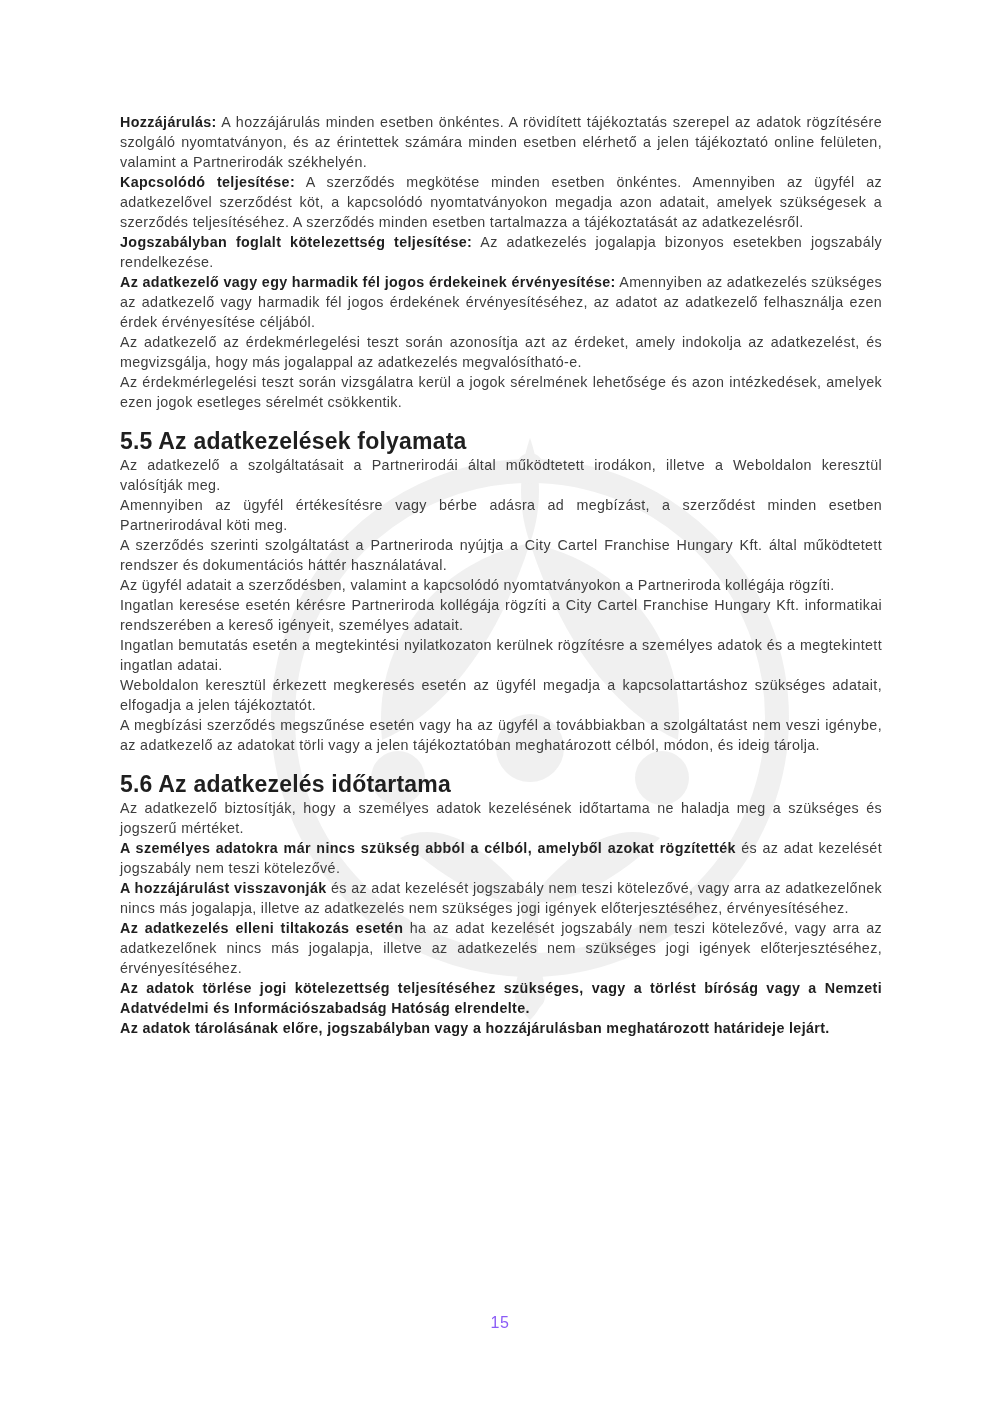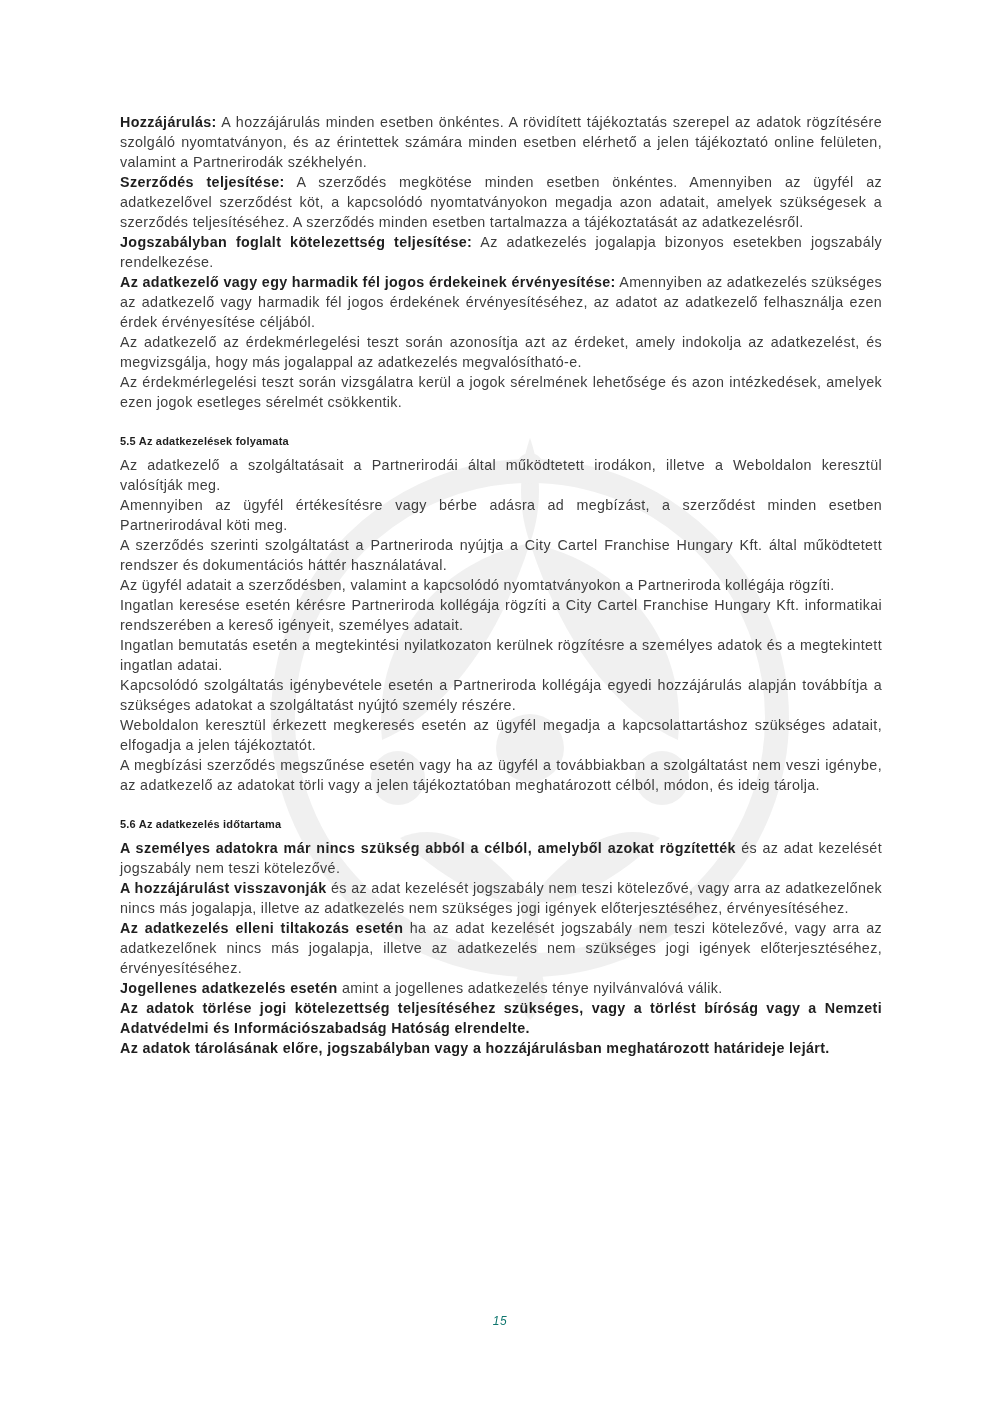--- a/index.html
+++ b/index.html
@@ -28,38 +28,37 @@
     color: #3d3d3d;
     font-size: 14.3px;
     letter-spacing: 0.35px;
     line-height: 20px;
   }
   .para { text-align: justify; }
   .para .b { font-weight: bold; color: #1f1f1f; }
   .para .u { text-decoration: underline; text-underline-offset: 2px; }
   .heading {
     font-weight: bold;
-    font-size: 11px;
+    font-size: 23px;
     letter-spacing: 0.2px;
     color: #1f1f1f;
     line-height: 22px;
     margin-top: 18px;
     margin-bottom: 3px;
     text-align: left;
   }
   .page-number {
     position: absolute;
     left: 0; right: 0;
     top: 1314px;
     text-align: center;
-    color: #0f766e;
-    font-size: 12px;
+    color: #8b5cf6;
+    font-size: 16px;
     letter-spacing: 0.5px;
     z-index: 1;
-    font-style: italic;
   }
 </style>
 </head>
 <body>
 
 <div class="page">
 
   <svg class="watermark" viewBox="0 0 560 610" aria-hidden="true">
     <g fill="#e4e4e4">
       <circle cx="280" cy="48" r="13"></circle>
@@ -75,39 +74,38 @@
       <circle cx="356" cy="198" r="17"></circle>
       <circle cx="280" cy="330" r="34"></circle>
       <rect x="272" y="478" width="16" height="62" rx="8"></rect>
       <path d="M280 536 C 261 558 261 584 280 602 C 299 584 299 558 280 536 Z"></path>
       <circle cx="280" cy="578" r="15"></circle>
     </g>
   </svg>
 
   <div class="content" id="doc-content">
       <div class="para"><span class="b">Hozzájárulás:</span><span> A hozzájárulás minden esetben önkéntes. A rövidített tájékoztatás szerepel az adatok rögzítésére szolgáló nyomtatványon, és az érintettek számára minden esetben elérhető a jelen tájékoztató online felületen, valamint a Partnerirodák székhelyén.</span></div>
-      <div class="para"><span class="b">Szerződés teljesítése:</span><span> A szerződés megkötése minden esetben önkéntes. Amennyiben az ügyfél az adatkezelővel szerződést köt, a kapcsolódó nyomtatványokon megadja azon adatait, amelyek szükségesek a szerződés teljesítéséhez. A szerződés minden esetben tartalmazza a tájékoztatását az adatkezelésről.</span></div>
+      <div class="para"><span class="b">Kapcsolódó teljesítése:</span><span> A szerződés megkötése minden esetben önkéntes. Amennyiben az ügyfél az adatkezelővel szerződést köt, a kapcsolódó nyomtatványokon megadja azon adatait, amelyek szükségesek a szerződés teljesítéséhez. A szerződés minden esetben tartalmazza a tájékoztatását az adatkezelésről.</span></div>
       <div class="para"><span class="b">Jogszabályban foglalt kötelezettség teljesítése:</span><span> Az adatkezelés jogalapja bizonyos esetekben jogszabály rendelkezése.</span></div>
       <div class="para"><span class="b">Az adatkezelő vagy egy harmadik fél jogos érdekeinek érvényesítése:</span><span> Amennyiben az adatkezelés szükséges az adatkezelő vagy harmadik fél jogos érdekének érvényesítéséhez, az adatot az adatkezelő felhasználja ezen érdek érvényesítése céljából.</span></div>
       <div class="para"><span>Az adatkezelő az érdekmérlegelési teszt során azonosítja azt az érdeket, amely indokolja az adatkezelést, és megvizsgálja, hogy más jogalappal az adatkezelés megvalósítható-e.</span></div>
       <div class="para"><span>Az érdekmérlegelési teszt során vizsgálatra kerül a jogok sérelmének lehetősége és azon intézkedések, amelyek ezen jogok esetleges sérelmét csökkentik.</span></div>
       <div class="heading">5.5 Az adatkezelések folyamata</div>
       <div class="para"><span>Az adatkezelő a szolgáltatásait a Partnerirodái által működtetett irodákon, illetve a Weboldalon keresztül valósítják meg.</span></div>
       <div class="para"><span>Amennyiben az ügyfél értékesítésre vagy bérbe adásra ad megbízást, a szerződést minden esetben Partnerirodával köti meg.</span></div>
       <div class="para"><span>A szerződés szerinti szolgáltatást a Partneriroda nyújtja a City Cartel Franchise Hungary Kft. által működtetett rendszer és dokumentációs háttér használatával.</span></div>
       <div class="para"><span>Az ügyfél adatait a szerződésben, valamint a kapcsolódó nyomtatványokon a Partneriroda kollégája rögzíti.</span></div>
       <div class="para"><span>Ingatlan keresése esetén kérésre Partneriroda kollégája rögzíti a City Cartel Franchise Hungary Kft. informatikai rendszerében a kereső igényeit, személyes adatait.</span></div>
       <div class="para"><span>Ingatlan bemutatás esetén a megtekintési nyilatkozaton kerülnek rögzítésre a személyes adatok és a megtekintett ingatlan adatai.</span></div>
-      <div class="para"><span>Kapcsolódó szolgáltatás igénybevétele esetén a Partneriroda kollégája egyedi hozzájárulás alapján továbbítja a szükséges adatokat a szolgáltatást nyújtó személy részére.</span></div>
       <div class="para"><span>Weboldalon keresztül érkezett megkeresés esetén az ügyfél megadja a kapcsolattartáshoz szükséges adatait, elfogadja a jelen tájékoztatót.</span></div>
       <div class="para"><span>A megbízási szerződés megszűnése esetén vagy ha az ügyfél a továbbiakban a szolgáltatást nem veszi igénybe, az adatkezelő az adatokat törli vagy a jelen tájékoztatóban meghatározott célból, módon, és ideig tárolja.</span></div>
       <div class="heading">5.6 Az adatkezelés időtartama</div>
+      <div class="para"><span>Az adatkezelő biztosítják, hogy a személyes adatok kezelésének időtartama ne haladja meg a szükséges és jogszerű mértéket.</span></div>
       <div class="para"><span class="b">A személyes adatokra már nincs szükség abból a célból, amelyből azokat rögzítették</span><span> és az adat kezelését jogszabály nem teszi kötelezővé.</span></div>
       <div class="para"><span class="b">A hozzájárulást visszavonják</span><span> és az adat kezelését jogszabály nem teszi kötelezővé, vagy arra az adatkezelőnek nincs más jogalapja, illetve az adatkezelés nem szükséges jogi igények előterjesztéséhez, érvényesítéséhez.</span></div>
       <div class="para"><span class="b">Az adatkezelés elleni tiltakozás esetén</span><span> ha az adat kezelését jogszabály nem teszi kötelezővé, vagy arra az adatkezelőnek nincs más jogalapja, illetve az adatkezelés nem szükséges jogi igények előterjesztéséhez, érvényesítéséhez.</span></div>
-      <div class="para"><span class="b">Jogellenes adatkezelés esetén</span><span> amint a jogellenes adatkezelés ténye nyilvánvalóvá válik.</span></div>
       <div class="para"><span class="b">Az adatok törlése jogi kötelezettség teljesítéséhez szükséges, vagy a törlést bíróság vagy a Nemzeti Adatvédelmi és Információszabadság Hatóság elrendelte.</span></div>
       <div class="para"><span class="b">Az adatok tárolásának előre, jogszabályban vagy a hozzájárulásban meghatározott határideje lejárt.</span></div>
     </div>
 
   <div class="page-number">15</div>
 
 </div>
 
 </body></html>

